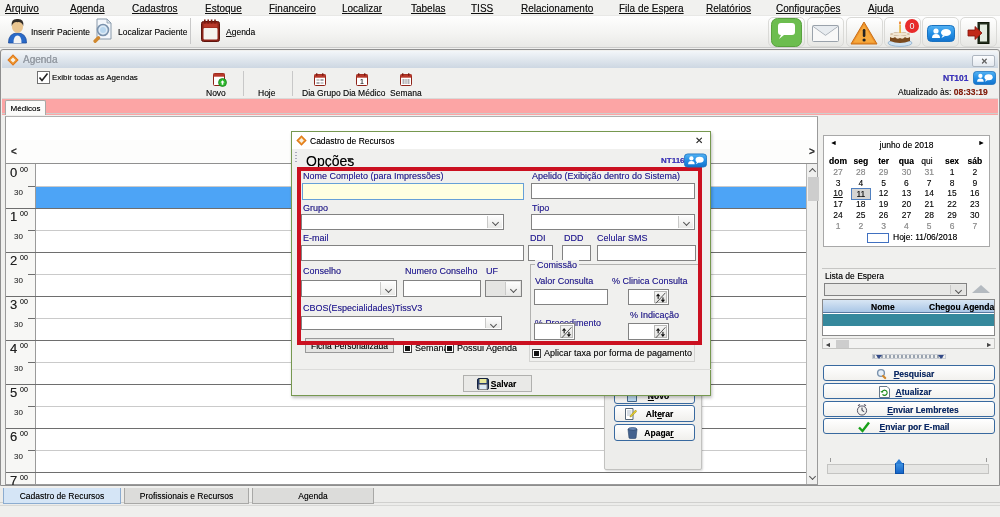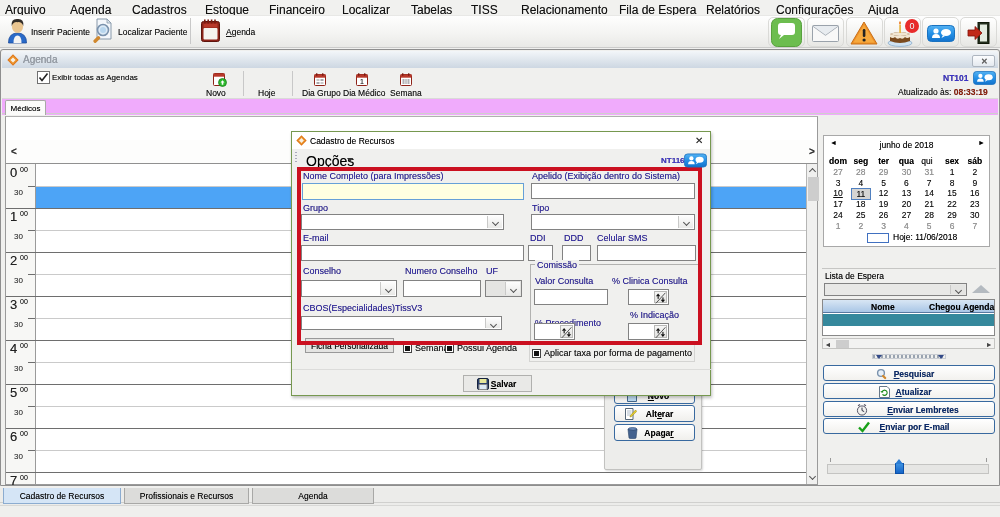--- a/index.html
+++ b/index.html
@@ -2,35 +2,35 @@
 <html><head><meta charset="utf-8">
 <style>
 * { margin:0; padding:0; box-sizing:border-box; }
 html,body { width:1000px; height:517px; overflow:hidden; font-family:"Liberation Sans",sans-serif; }
 #app { position:relative; width:1000px; height:517px; background:#f0f0ee; font-size:8.5px; color:#000; }
 #app span, #app div { text-shadow:0 0 0.45px rgba(40,40,40,0.55); }
 .abs { position:absolute; }
 u.acc { text-decoration:underline; }
 
 #menubar { position:absolute; left:0; top:0; width:1000px; height:15px; background:#f1f1ef; }
-#menubar span { position:absolute; top:3px; font-size:12px; color:#111; white-space:nowrap; }
+#menubar span { position:absolute; top:3px; font-size:10px; color:#111; white-space:nowrap;text-decoration:underline; }
 
 #toolbar { position:absolute; left:0; top:15px; width:1000px; height:33px; background:linear-gradient(#fefefe,#f3f3f1 60%,#e9e9e6); border-top:1px solid #e8e8e6; border-bottom:1px solid #cccccb; }
 .tbtext { position:absolute; font-size:8.5px; color:#111; top:11px; white-space:nowrap; }
 .vsep { position:absolute; top:2px; height:26px; width:1px; background:#c8c8c8; }
 .iconbtn { position:absolute; top:1px; width:37px; height:30px; background:linear-gradient(#ffffff,#f4f4f2 50%,#e7e7e4); border:1px solid #dadad7; border-radius:5px; }
 
 #mdi { position:absolute; left:0; top:49px; width:1000px; height:437px; background:#f0f0ee; border:1px solid #8e8e8e; border-radius:3px 3px 0 0; }
 #mdititle { position:absolute; left:1px; top:1px; right:1px; height:17px; background:linear-gradient(#f3f6f9,#dee5ec 55%,#cdd7e2); border-radius:2px 2px 0 0; }
 #mdititle .t { position:absolute; left:21px; top:3px; color:#9aa1ab; font-size:10px; }
 #closebtn { position:absolute; right:4px; top:5px; width:23px; height:12px; background:linear-gradient(#fcfdfe,#e4e9ef); border:1px solid #aeb6c0; border-radius:2px; }
 #closebtn:before { content:"✕"; position:absolute; left:8px; top:1px; font-size:8px; color:#666; font-weight:bold; }
 #ctrlrow { position:absolute; left:1px; top:18px; right:1px; height:31px; background:#f0f0ee; border-bottom:1px solid #dadad8; }
 .btnlab { position:absolute; font-size:8.5px; color:#111; white-space:nowrap; }
-#tabrow { position:absolute; left:1px; top:49px; right:1px; height:16px; background:#f0abfc; }
+#tabrow { position:absolute; left:1px; top:49px; right:1px; height:16px; background:#fca5a5; }
 #tabmed { position:absolute; left:3px; top:1px; width:41px; height:15px; background:#fbfbfa; border:1px solid #a8a8a6; border-bottom:none; border-radius:2px 2px 0 0; text-align:center; font-size:8px; padding-top:3px; z-index:2; }
 
 #sched { position:absolute; left:5px; top:116px; width:813px; height:369px; background:#fff; border:1px solid #9a9a9a; border-top:1px solid #b0b0b0; }
 #schedhead { position:absolute; left:0; top:0; width:811px; height:23px; background:linear-gradient(to right,#1d1d8a 0%,#22228d 45%,#3c4aa4 74%,#5c7ac2 86%,#8aaad8 92%,#b6d2f0 100%); color:#dfe5f5; font-size:10.5px; }
 #colhead { position:absolute; left:0; top:23px; width:811px; height:24px; background:#fdfdfc; border-bottom:1px solid #909090; }
 #timecol { position:absolute; left:0; top:47px; width:30px; bottom:0; background:#f7f7f5; border-right:1px solid #9a9a9a; }
 #grid { position:absolute; left:30px; top:47px; width:770px; bottom:0; background:#fff; }
 .hline { position:absolute; left:-30px; width:800px; height:1px; background:#6e6e6e; }
 .hhline { position:absolute; left:0; width:770px; height:1px; background:#cacaca; }
 .tick { position:absolute; right:0; width:7px; height:1px; background:#6e6e6e; }

